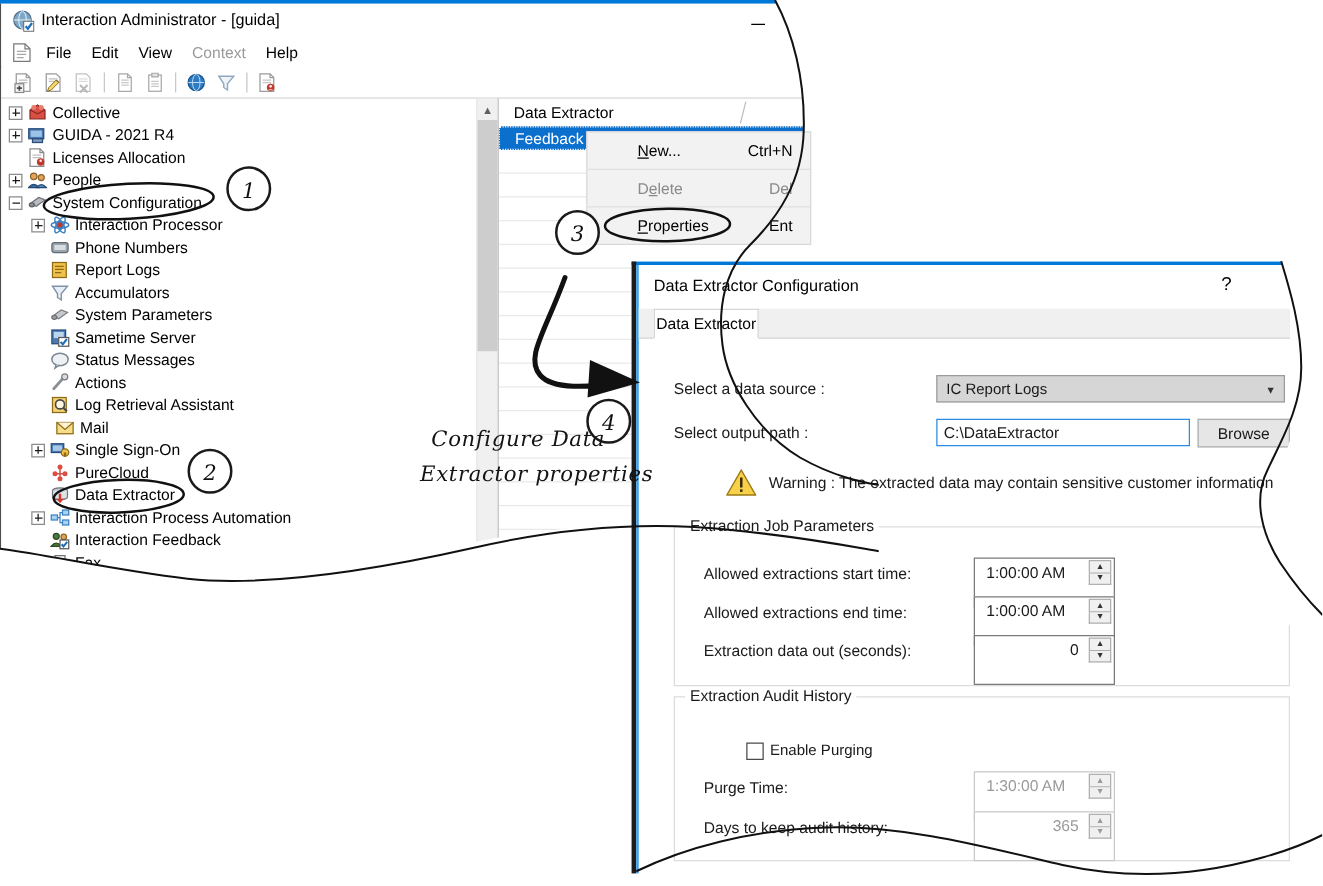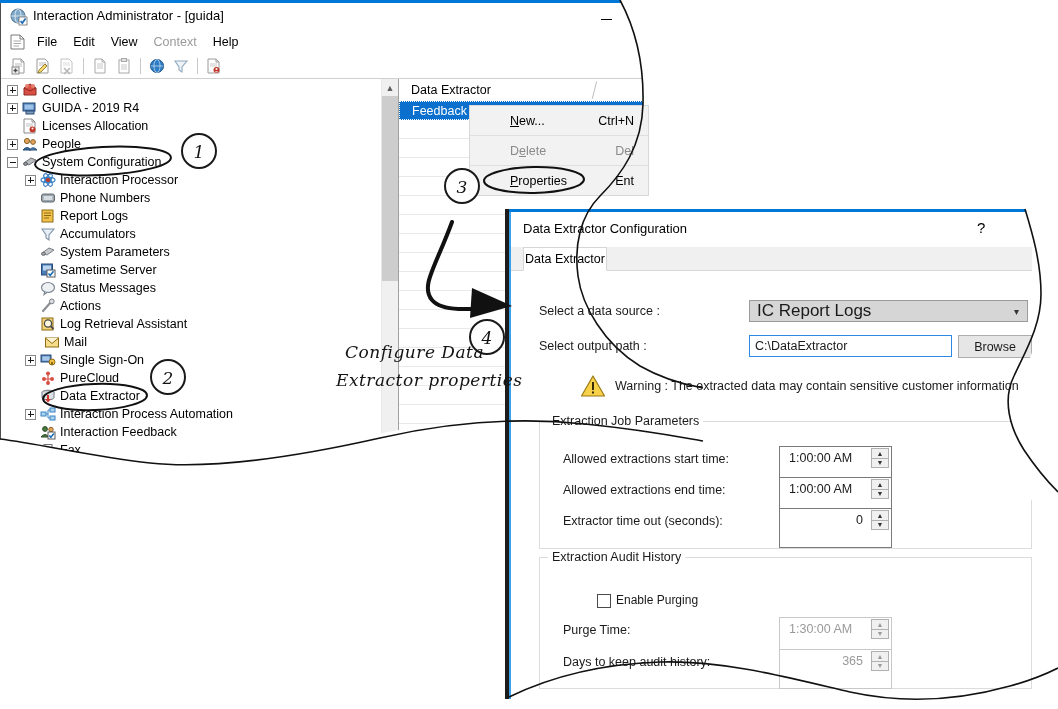--- a/index.html
+++ b/index.html
@@ -324,21 +324,21 @@
   #combo-datasource {
     position: absolute; left: 244px; top: 91px;
     width: 279px; height: 22px;
     background: #d6d6d6;
     border: 1px solid #9b9b9b;
     box-sizing: border-box;
     display: flex; align-items: center;
     cursor: default;
   }
   #combo-datasource-value {
-    margin-left: 7px; font-size: 17px; color: #1a1a1a;
+    margin-left: 7px; font-size: 12px; color: #1a1a1a;
   }
   #combo-arrow {
     position: absolute; right: 8px; top: 5px;
     font-size: 10px; color: #333;
   }
   #input-outputpath {
     position: absolute; left: 244px; top: 126px;
     width: 203px; height: 22px;
     background: #ffffff;
     border: 1px solid #2d8ae0;
@@ -593,21 +593,21 @@
         </div>
         <div class="tree-row" style="padding-left: 6px;">
           <span class="tree-exp plus"></span>
           <span class="tree-icon">
             <svg width="16" height="16" viewBox="0 0 16 16">
               <rect x="1" y="3" width="12" height="8" fill="#4a7ab5" stroke="#2a4c78"></rect>
               <rect x="2.5" y="4.5" width="9" height="5" fill="#9dc2e8"></rect>
               <rect x="4" y="11" width="8" height="3" fill="#7f9bb8" stroke="#2a4c78"></rect>
             </svg>
           </span>
-          <span class="tree-label">GUIDA - 2019 R4</span>
+          <span class="tree-label">GUIDA - 2021 R4</span>
         </div>
         <div class="tree-row" style="padding-left: 6px; align-items: center;">
           <span class="tree-exp-spacer"></span>
           <span class="tree-icon">
             <svg width="16" height="16" viewBox="0 0 16 16">
               <path d="M2 1 h8 l3 3 v11 h-11 z" fill="#fff" stroke="#8a8a8a"></path>
               <path d="M10 1 v3 h3" fill="none" stroke="#8a8a8a"></path>
               <line x1="4" y1="6" x2="11" y2="6" stroke="#c0c0c0"></line>
               <line x1="4" y1="8" x2="11" y2="8" stroke="#c0c0c0"></line>
               <circle cx="10.5" cy="11.5" r="3" fill="#c0392b"></circle>
@@ -914,21 +914,21 @@
 
     <div class="fld-label" style="left:23px; top:61px;">Allowed extractions end time:</div>
     <div class="spin" style="left:239px; top:55px;">
       <span class="spin-val">1:00:00 AM</span>
       <span class="spin-btns">
         <span class="spin-up">▲</span>
         <span class="spin-dn">▼</span>
       </span>
     </div>
 
-    <div class="fld-label" style="left:23px; top:92px;">Extractor time out (seconds):</div>
+    <div class="fld-label" style="left:23px; top:92px;">Extraction data out (seconds):</div>
     <div class="spin" style="left:239px; top:86px;">
       <span class="spin-val right">0</span>
       <span class="spin-btns">
         <span class="spin-up">▲</span>
         <span class="spin-dn">▼</span>
       </span>
     </div>
   </div>
 
   <div class="groupbox" id="grp-audit">

